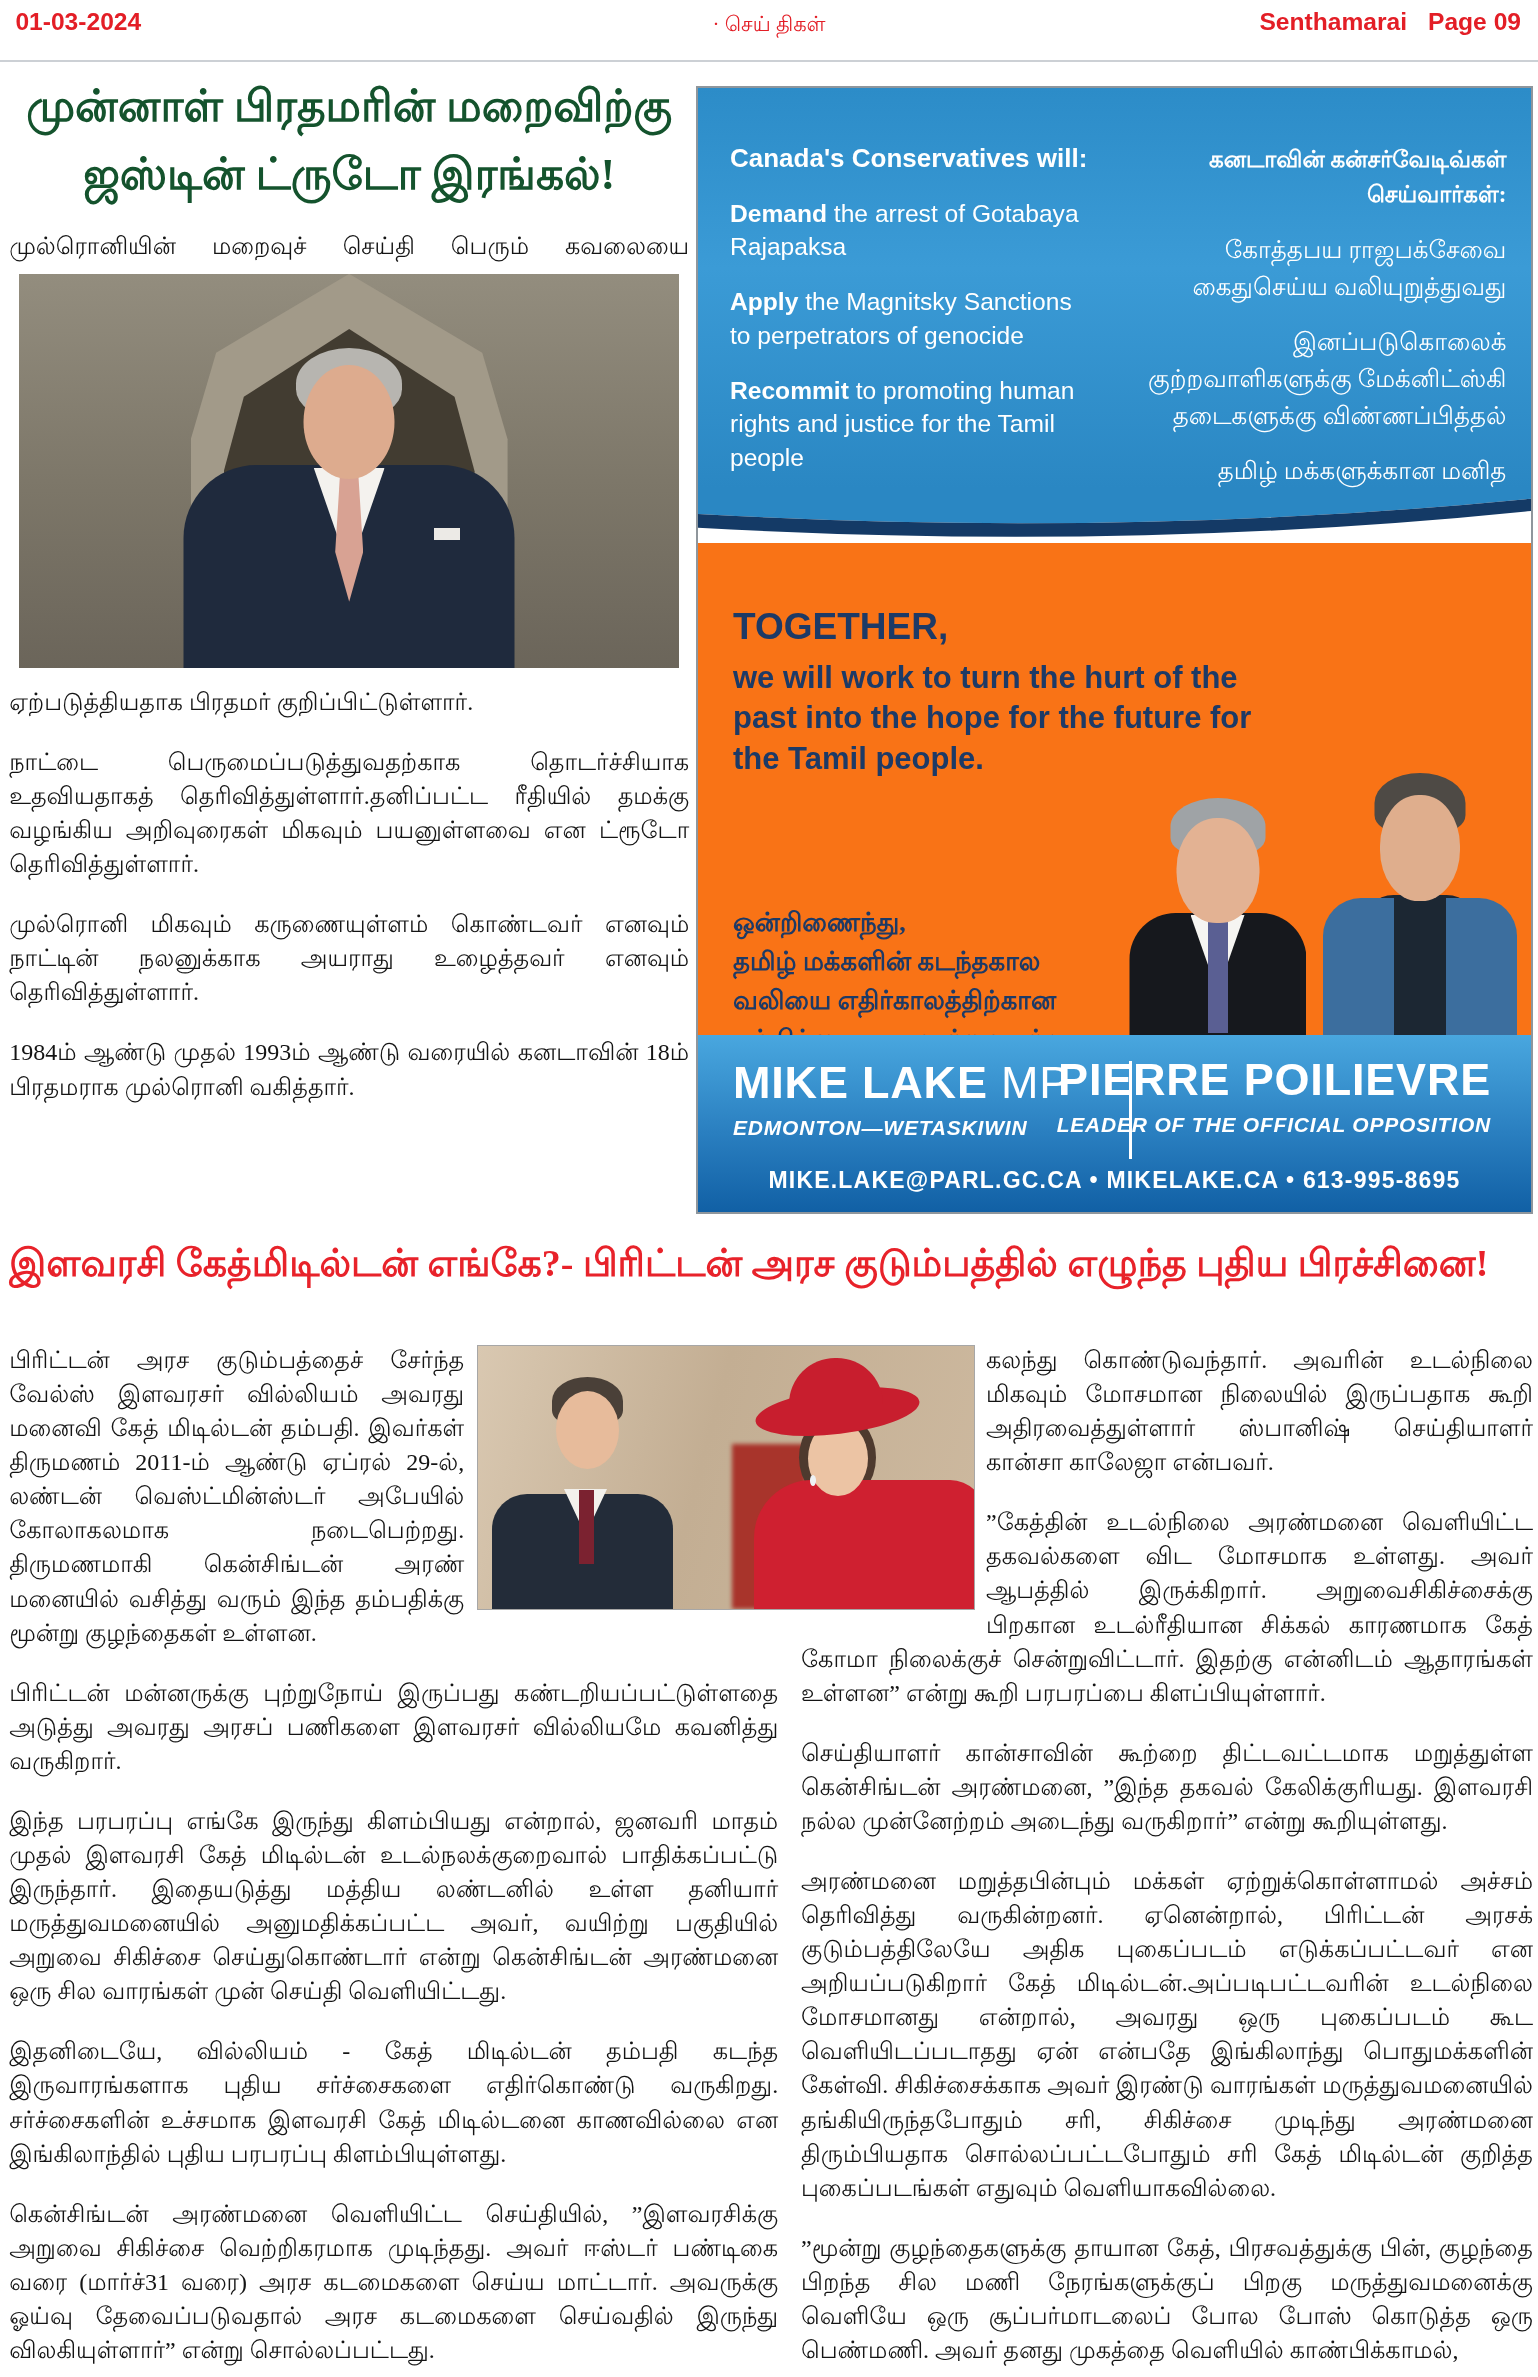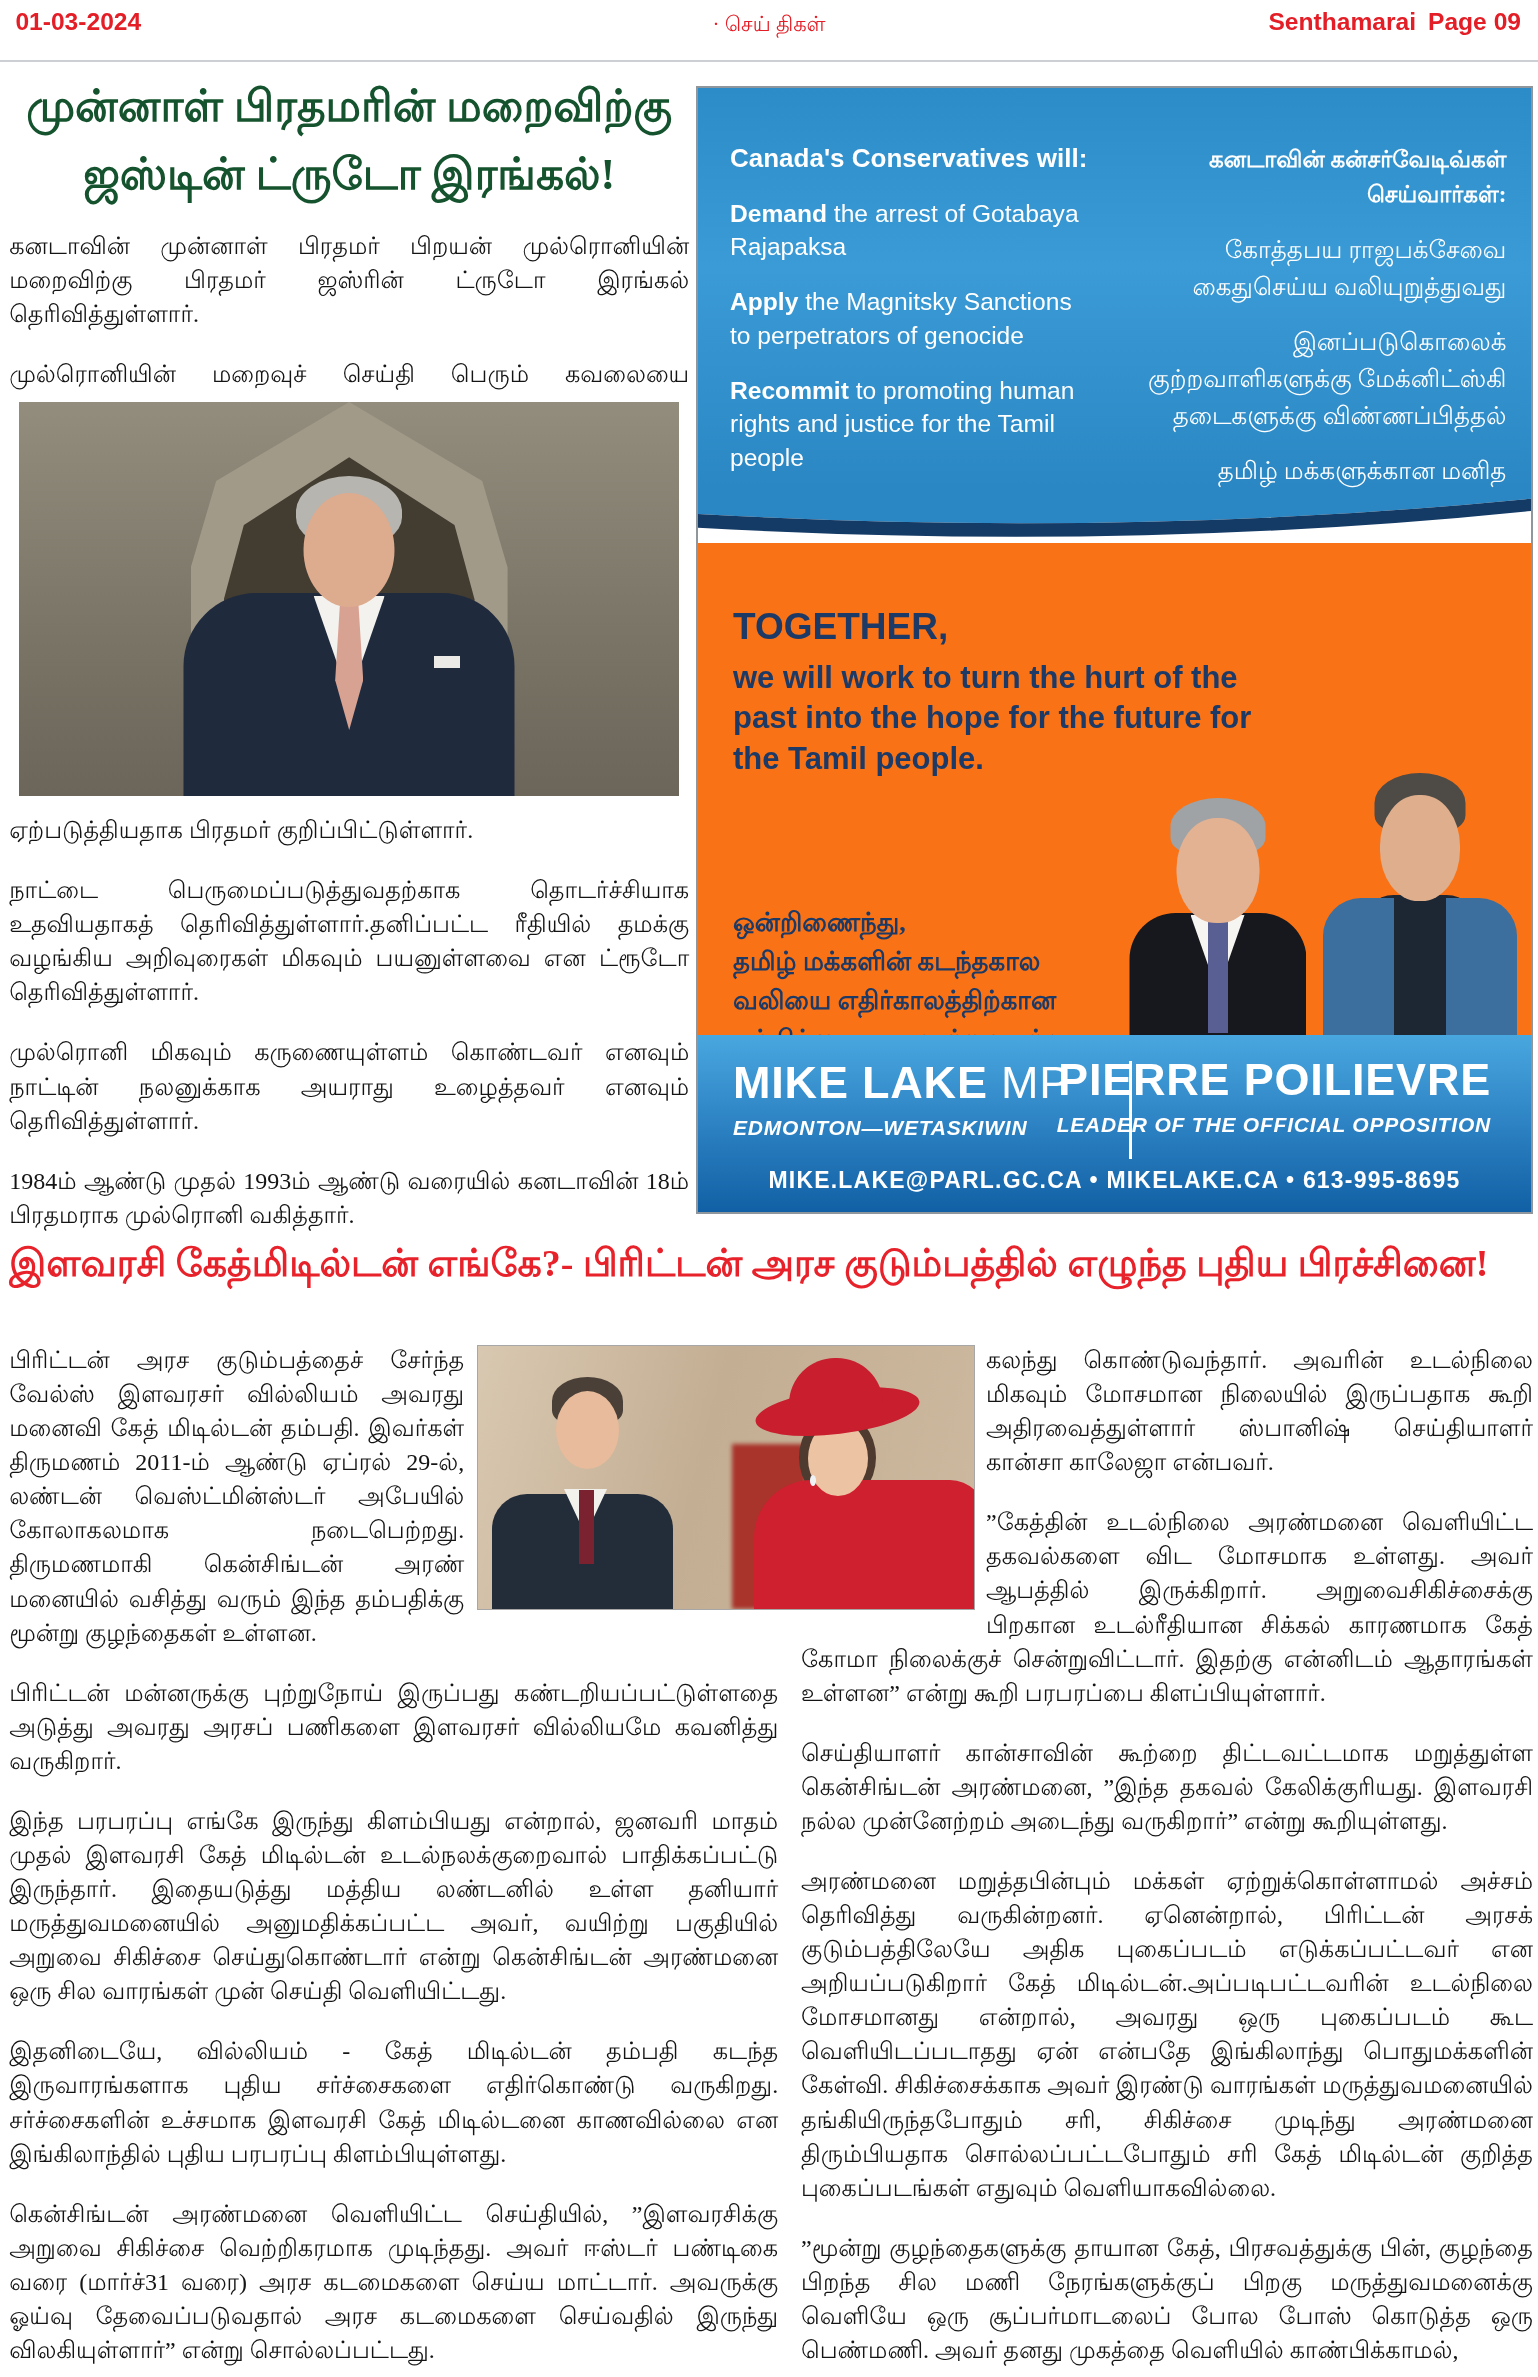--- a/index.html
+++ b/index.html
@@ -5,21 +5,21 @@
   html,body{margin:0;padding:0;background:#ffffff;}
   .page{position:relative;width:1538px;height:2377px;background:#ffffff;overflow:hidden;
         font-family:"Liberation Serif",serif;}
 
   
   .masthead{position:absolute;left:0;top:0;width:100%;height:58px;}
   .m-date{position:absolute;left:15.4px;top:7.7px;font-family:"Liberation Sans",sans-serif;
           font-weight:bold;font-size:24.6px;color:#e31e26;}
   .m-center{position:absolute;left:0;right:0;top:12.3px;text-align:center;font-size:21px;color:#e31e26;}
   .m-right{position:absolute;right:17px;top:7.7px;font-family:"Liberation Sans",sans-serif;
-           font-weight:bold;font-size:24.6px;color:#e31e26;display:flex;gap:12px;}
+           font-weight:bold;font-size:24.6px;color:#e31e26;display:flex;gap:21px;}
   .m-rule{position:absolute;left:0;top:60px;width:100%;height:1.5px;background:#ccd0d5;}
 
   
   .article1{position:absolute;left:9.2px;top:68px;width:680px;}
   .a1-head{color:#14532d;font-weight:bold;font-size:44px;line-height:1.55;text-align:center;margin:4.6px 0 20px 0;}
   .ta-body{font-size:24px;line-height:1.42;text-align:justify;color:#141414;margin:0 0 26px 0;}
   .one-line{text-align:justify;text-align-last:justify;margin-bottom:10.8px;}
 
   .photo1{position:relative;width:660px;height:394px;margin:4.6px 0 17px 10px;
           background:linear-gradient(180deg,#938d7e 0%,#7c7668 55%,#6b655a 100%);overflow:hidden;}
@@ -132,21 +132,20 @@
       <span>Page 09</span>
     </div>
     <div class="m-rule"></div>
   </div>
 
   <div class="article1">
     <div class="a1-head">
       <div>முன்னாள் பிரதமரின் மறைவிற்கு</div>
       <div>ஜஸ்டின் ட்ருடோ இரங்கல்!</div>
     </div>
-    <p class="ta-body">கனடாவின் முன்னாள் பிரதமர் பிறயன் முல்ரொனியின் மறைவிற்கு பிரதமர் ஜஸ்ரின் ட்ருடோ இரங்கல் தெரிவித்துள்ளார்.</p>
     <p class="ta-body one-line">முல்ரொனியின் மறைவுச் செய்தி பெரும் கவலையை</p>
 
     <div class="photo1">
       <div class="arch-outer"></div>
       <div class="arch-inner"></div>
       <div class="p1-suit"></div>
       <div class="p1-shirt"></div>
       <div class="p1-tie"></div>
       <div class="p1-pocket"></div>
       <div class="p1-hair"></div>

